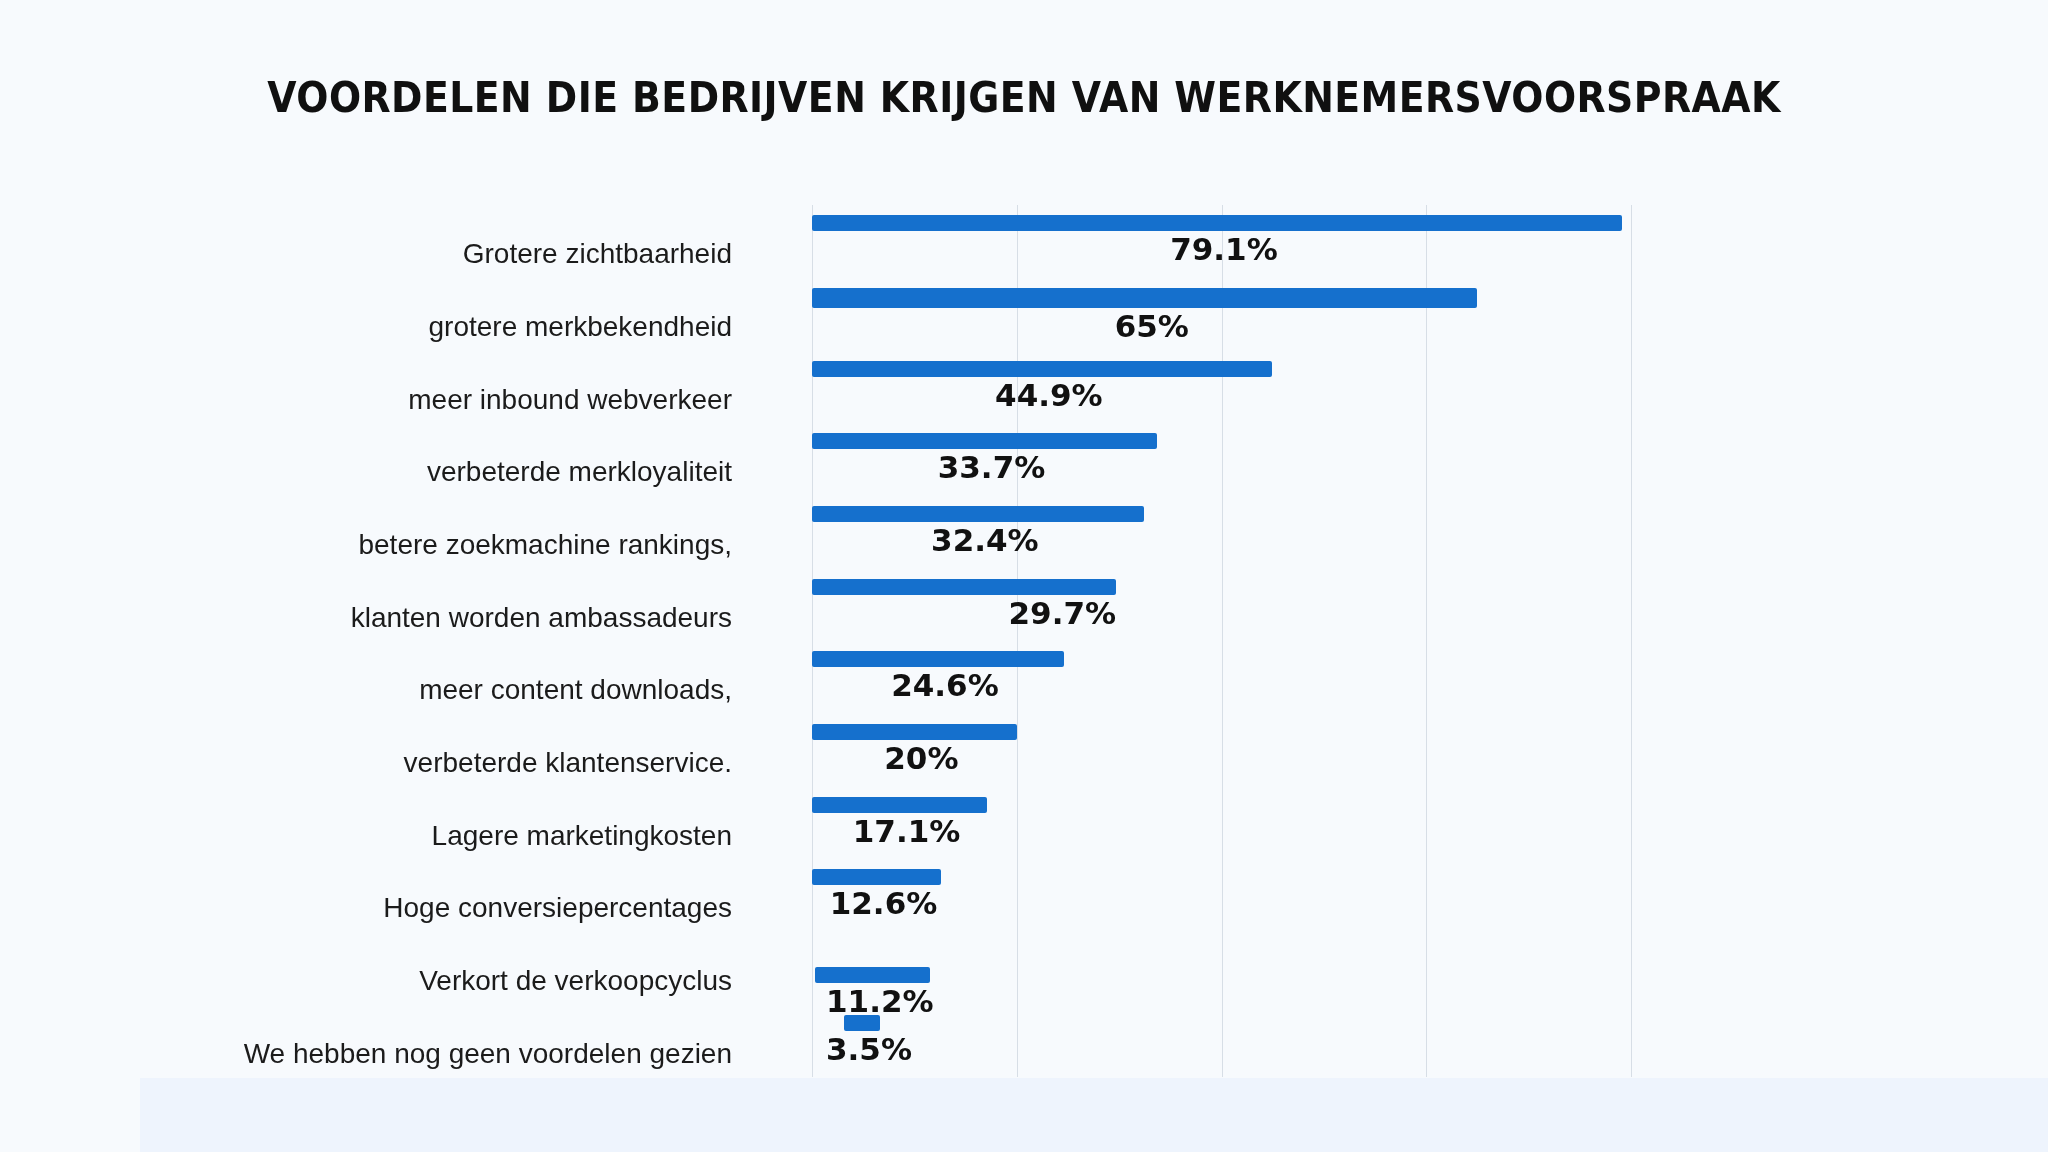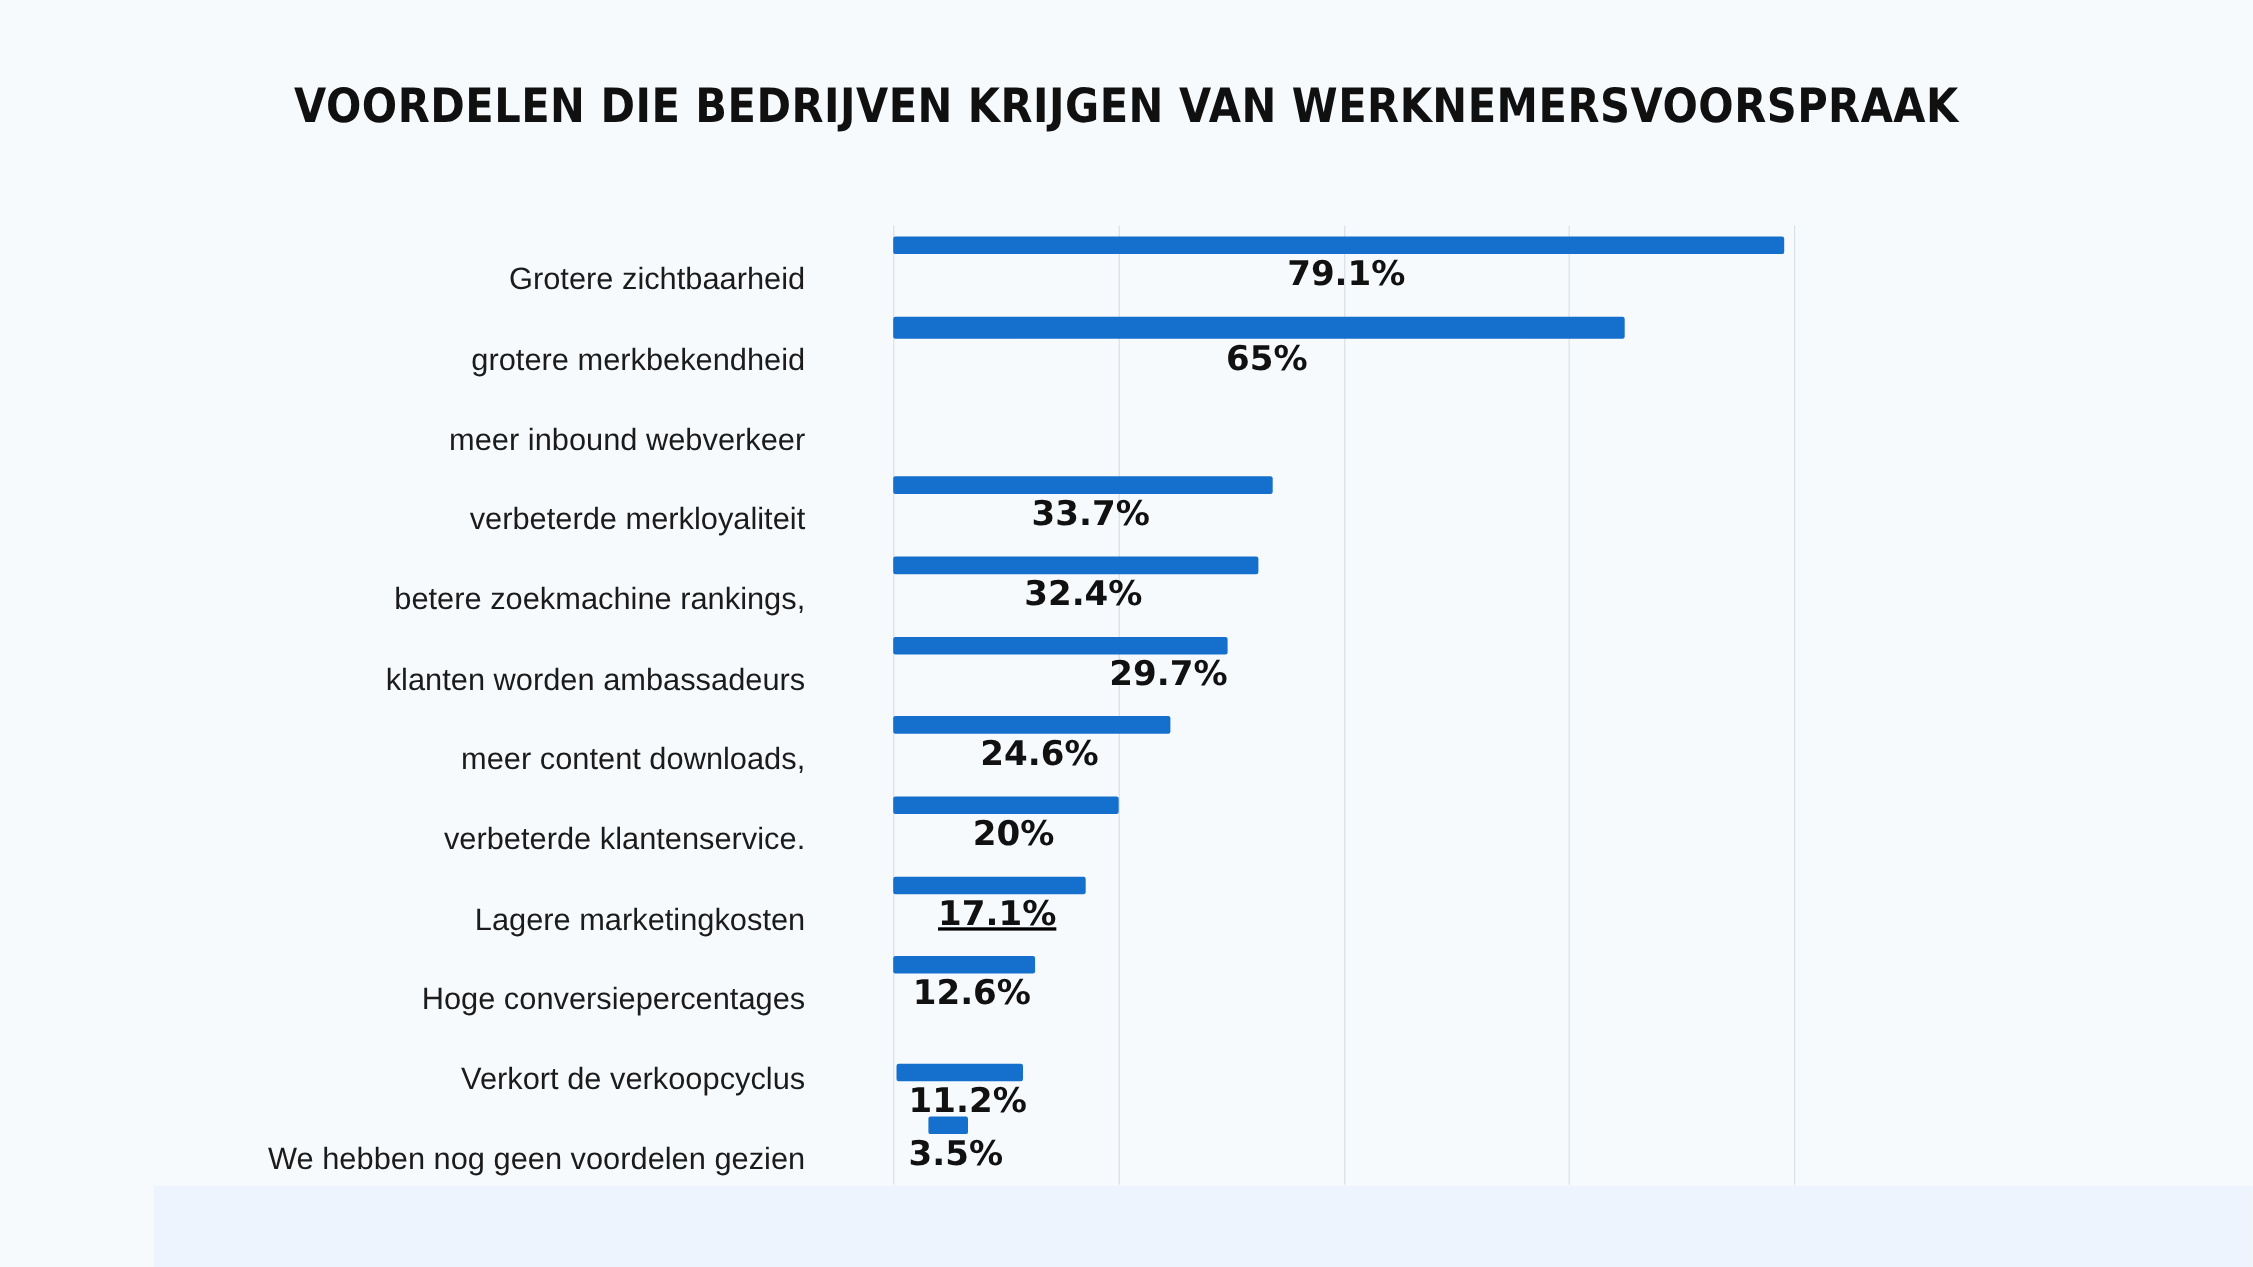--- a/index.html
+++ b/index.html
@@ -126,41 +126,45 @@
       </div>
     <div class="rows" id="rows">
         <div class="row" style="top: 10.3333px; height: 52px;">
           <div class="bar" style="width: 809.833px; background: rgb(21, 112, 205);"></div>
           <span class="bar-value">79.1%</span>
         </div>
         <div class="row" style="top: 83px; height: 56px; justify-content: center;">
           <div class="bar" style="width: 665.476px; background: rgb(21, 112, 205);"></div>
           <span class="bar-value">65%</span>
         </div>
+        <div class="row" style="top: 155.667px; height: 52px;">
+          <div class="bar" style="width: 459.69px; background: rgb(21, 112, 205);"></div>
+          <span class="bar-value">44.9%</span>
+        </div>
         <div class="row" style="top: 228.333px; height: 52px;">
           <div class="bar" style="width: 345.024px; background: rgb(21, 112, 205);"></div>
           <span class="bar-value">33.7%</span>
         </div>
         <div class="row" style="top: 301px; height: 52px;">
           <div class="bar" style="width: 331.714px; background: rgb(21, 112, 205);"></div>
           <span class="bar-value">32.4%</span>
         </div>
         <div class="row" style="top: 373.667px; height: 52px; align-items: flex-end;">
           <div class="bar" style="width: 304.071px; background: rgb(21, 112, 205);"></div>
           <span class="bar-value">29.7%</span>
         </div>
         <div class="row" style="top: 446.333px; height: 52px;">
           <div class="bar" style="width: 251.857px; background: rgb(21, 112, 205);"></div>
           <span class="bar-value">24.6%</span>
         </div>
         <div class="row" style="top: 519px; height: 52px;">
           <div class="bar" style="width: 204.762px; background: rgb(21, 112, 205);"></div>
           <span class="bar-value">20%</span>
         </div>
-        <div class="row" style="top: 591.667px; height: 52px; text-decoration: underline;">
+        <div class="row" style="top: 591.667px; height: 52px;">
           <div class="bar" style="width: 175.071px; background: rgb(21, 112, 205);"></div>
           <span class="bar-value">17.1%</span>
         </div>
         <div class="row" style="top: 664.333px; height: 52px;">
           <div class="bar" style="width: 129px; background: rgb(21, 112, 205);"></div>
           <span class="bar-value">12.6%</span>
         </div>
         <div class="row" style="top: 762px; height: 52px;">
           <div class="bar" style="width: 114.667px; background: rgb(21, 112, 205);"></div>
           <span class="bar-value">11.2%</span>

